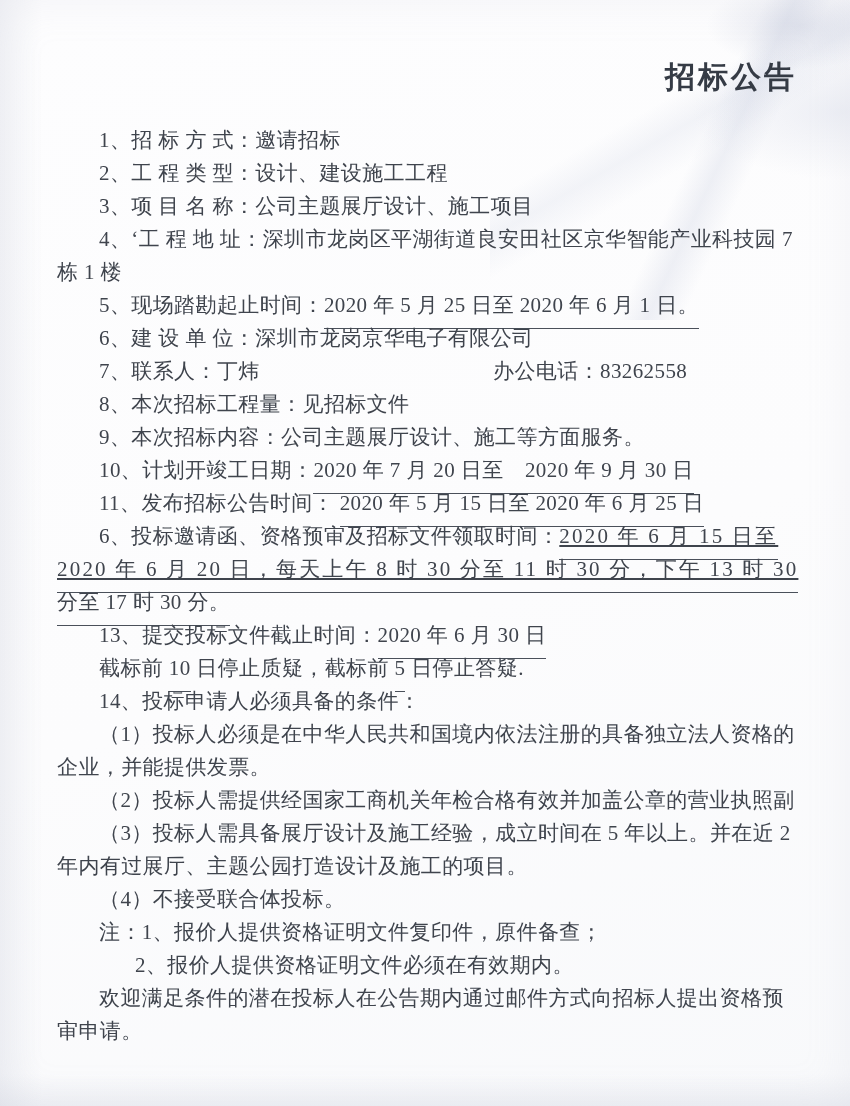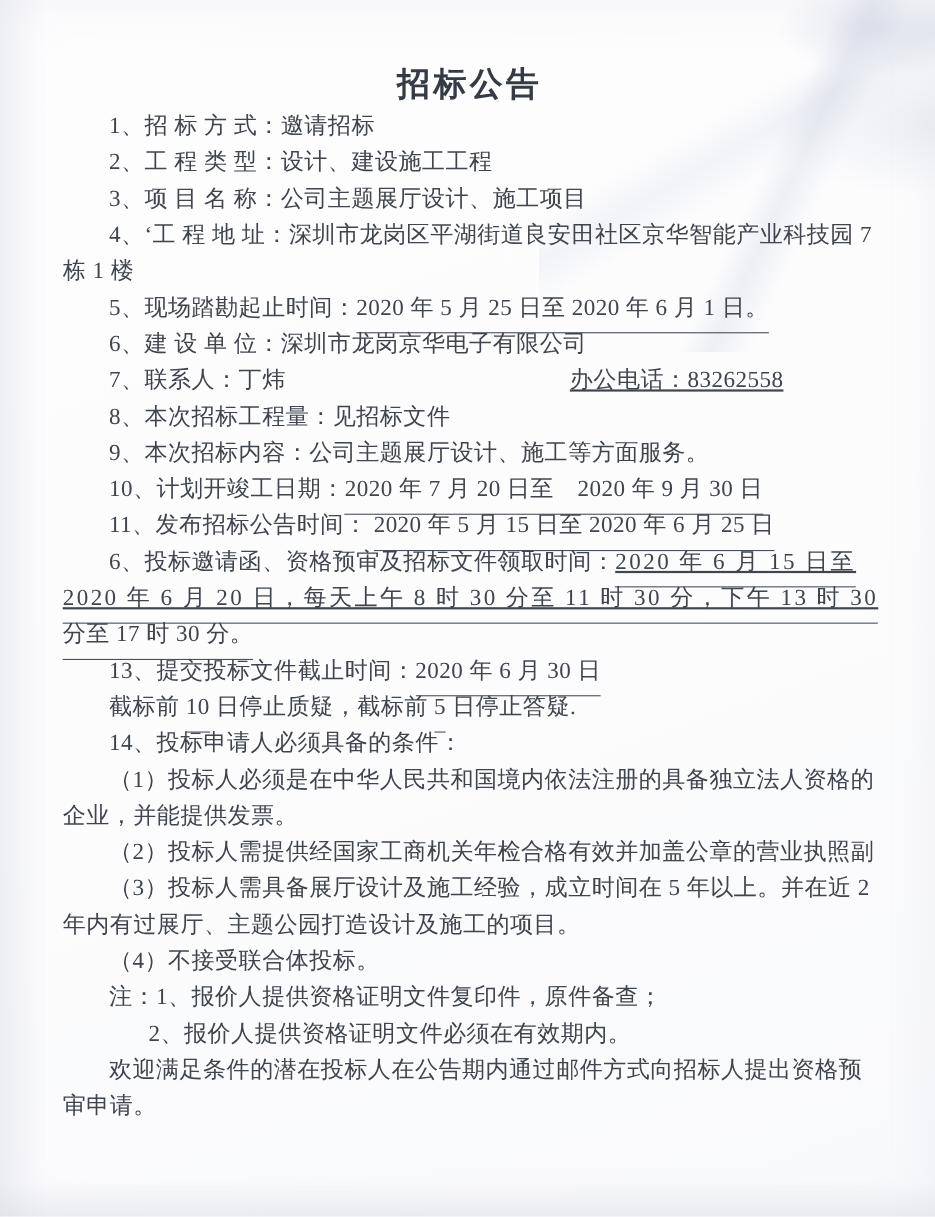--- a/index.html
+++ b/index.html
@@ -44,47 +44,47 @@
     position: absolute; bottom: 0; left: 0;
     width: 850px; height: 40px;
     background: linear-gradient(0deg, rgba(195,200,214,0.20), rgba(255,255,255,0) 80%);
     pointer-events: none;
   }
 
   .doc { position: absolute; top: 0; left: 57px; width: 740px; }
   .doc-title {
     padding-top: 57px;
     width: 740px;
-    text-align: center;
+    text-align: right;
     font-family: "Liberation Sans", "DejaVu Sans", sans-serif;
     font-weight: 700;
     font-size: 30px;
     line-height: 40px;
     letter-spacing: 3px;
     color: var(--title-ink);
   }
-  .lines { margin-top: 1px; }
+  .lines { margin-top: 27px; }
   .line {
     position: relative;
     height: 33px;
     line-height: 33px;
     font-size: 21px;
     letter-spacing: 0.4px;
     white-space: nowrap;
     color: var(--ink);
   }
   .ind0 { padding-left: 0; }
   .ind1 { padding-left: 42px; }
   .ind2 { padding-left: 78px; }
   .u {
     border-bottom: 1.5px solid var(--underline);
     padding-bottom: 11px;
   }
   .spread { letter-spacing: 2.2px; text-decoration: underline; }
-  .right-col { position: absolute; left: 461px; top: 0; text-decoration: underline; }
+  .right-col { position: absolute; left: 436px; top: 0; }
 </style>
 </head>
 <body>
 
 <div class="page">
   <div class="crease-tr"></div>
   <div class="crease-left"></div>
   <div class="crease-bottom"></div>
 
   <div class="doc">

